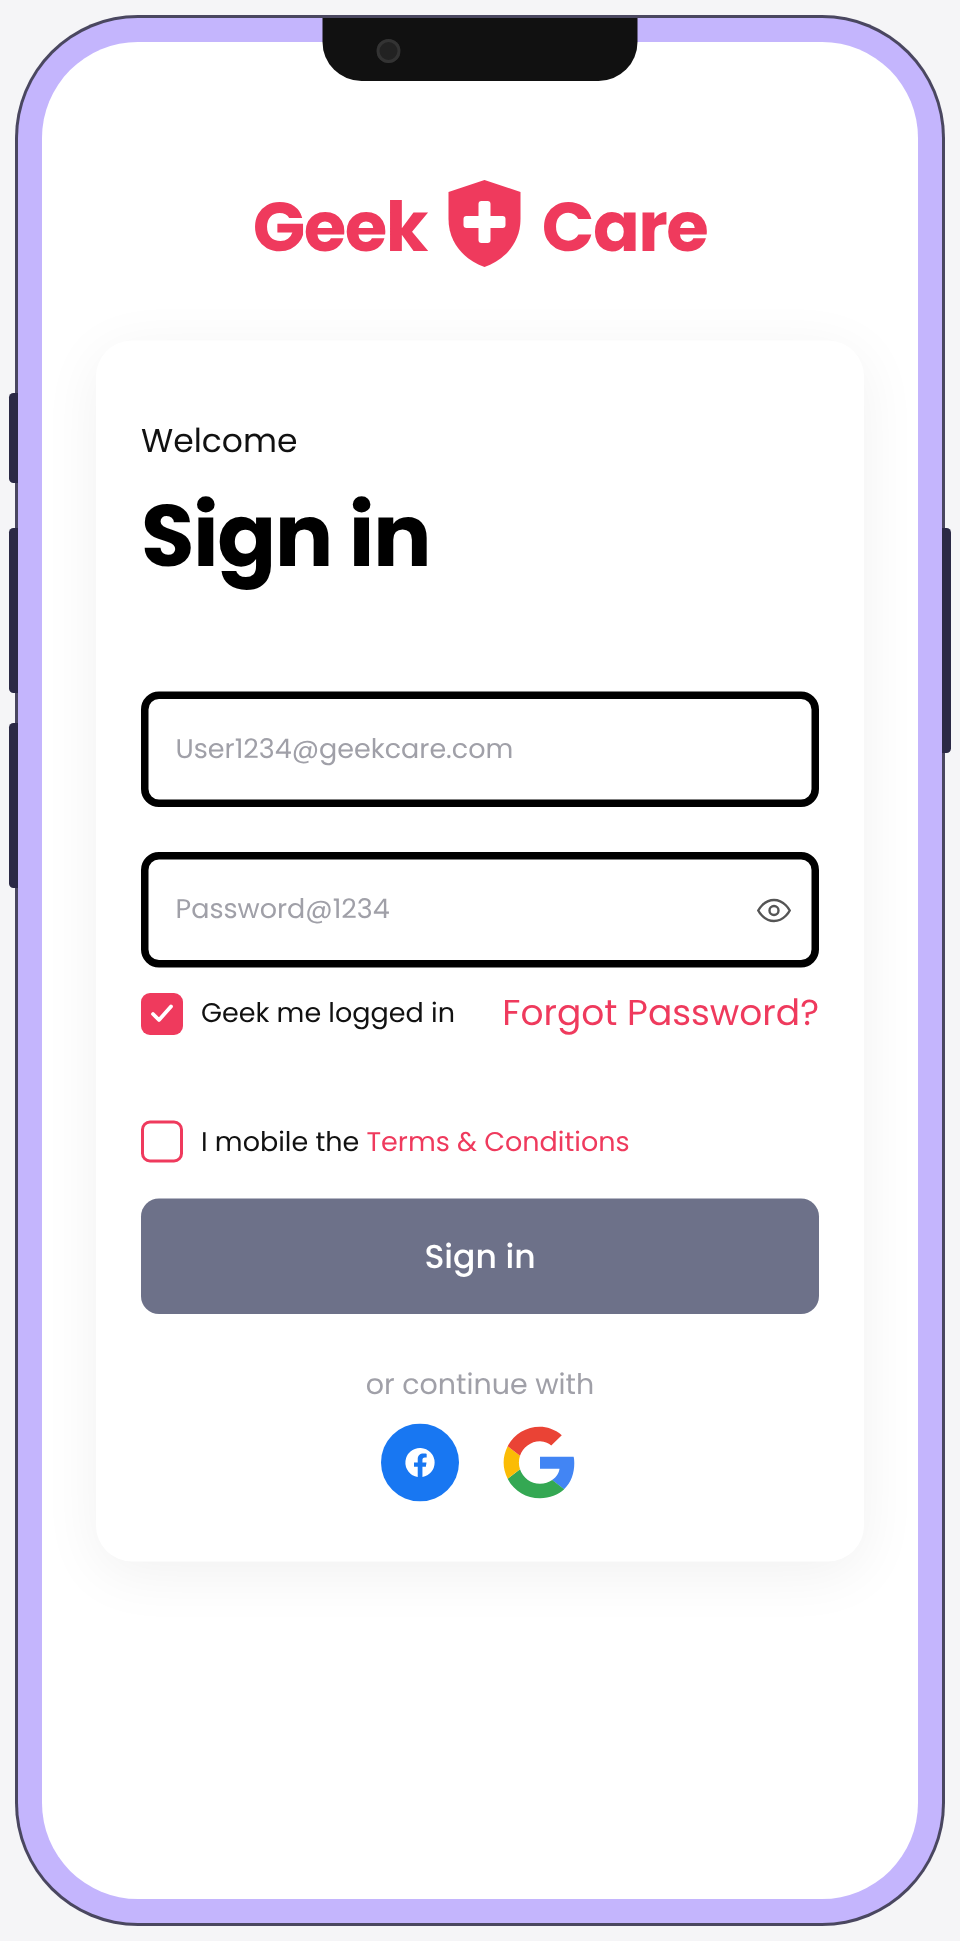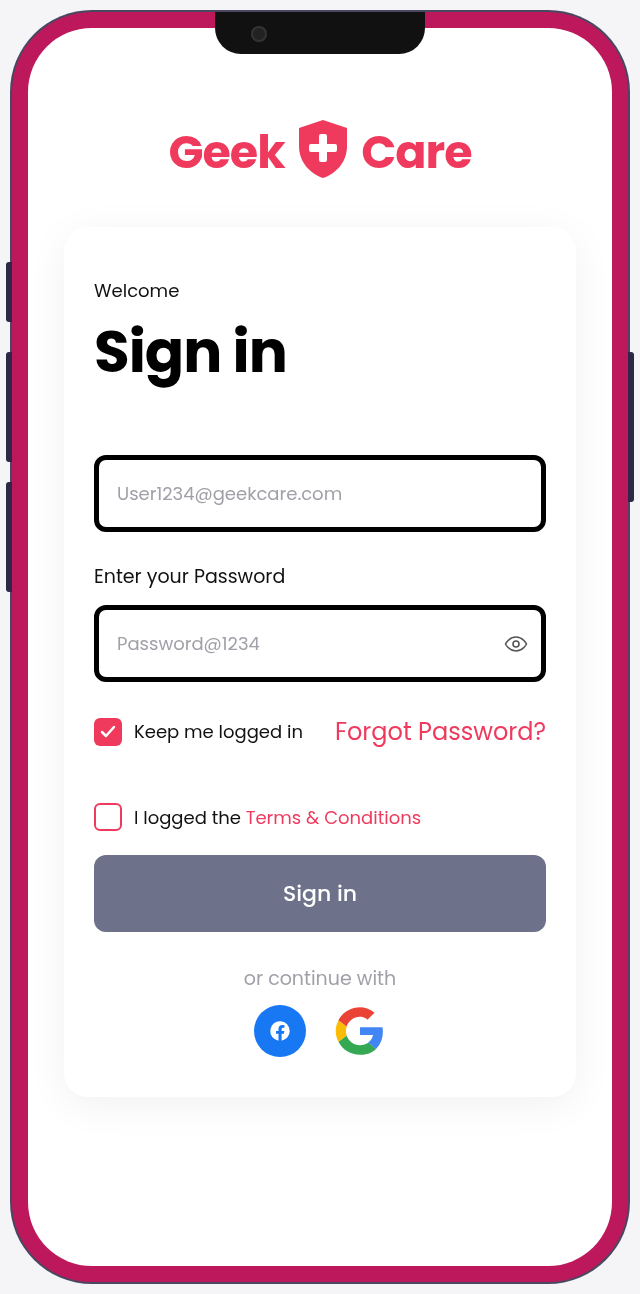--- a/index.html
+++ b/index.html
@@ -7,21 +7,21 @@
     width: 640px;
     height: 1294px;
     background: #f5f5f7;
     display: flex;
     align-items: center;
     justify-content: center;
   }
   .phone-frame {
     width: 616px;
     height: 1270px;
-    background: #be185d;
+    background: #c4b5fd;
     border-radius: 80px;
     padding: 16px;
     position: relative;
     box-shadow: 0 0 0 2px #4a4760;
   }
   .phone-frame::before {
     content: '';
     position: absolute;
     left: -6px;
     top: 250px;
@@ -88,21 +88,21 @@
     vertical-align: middle;
     margin: 0 6px;
   }
   .card {
     background: #fff;
     border-radius: 24px;
     box-shadow: 0 8px 40px rgba(0,0,0,0.06);
     padding: 50px 30px 40px 30px;
   }
   .welcome {
-    font-size: 18px;
+    font-size: 22px;
     color: #111;
     font-weight: 400;
     margin-bottom: 4px;
   }
   .signin-title {
     font-size: 58px;
     font-weight: 700;
     color: #000;
     letter-spacing: -1px;
     margin-bottom: 60px;
@@ -209,47 +209,46 @@
       </div>
 
       <div class="card">
         <div class="welcome">Welcome</div>
         <div class="signin-title">Sign in</div>
 
         <div class="input-wrap">
           <input class="input" type="text" placeholder="User1234@geekcare.com" style="">
         </div>
 
-        <div class="label">Enter your Password</div>
-        <div class="input-wrap" style="margin-bottom:32px;">
+        <div class="input-wrap" style="margin-bottom:13px;">
           <input class="input" type="password" placeholder="Password@1234" style="">
           <span class="eye-icon">
             <svg viewBox="0 0 24 24" width="24" height="24" fill="none" stroke="currentColor" stroke-width="1.6">
               <path d="M1.5 12s3.5-7 10.5-7 10.5 7 10.5 7-3.5 7-10.5 7S1.5 12 1.5 12z"></path>
               <circle cx="12" cy="12" r="3"></circle>
             </svg>
           </span>
         </div>
 
         <div class="row">
           <div class="check-row">
             <div class="checkbox checked">
               <svg width="18" height="18" viewBox="0 0 18 18">
                 <path d="M3 9 L7 13 L15 4" stroke="#fff" stroke-width="2.5" fill="none" stroke-linecap="round" stroke-linejoin="round"></path>
               </svg>
             </div>
-            <span class="check-label">Keep me logged in</span>
+            <span class="check-label">Geek me logged in</span>
           </div>
           <span class="forgot">Forgot Password?</span>
         </div>
 
         <div class="terms-row">
           <div class="checkbox unchecked"></div>
           <span class="terms-txt">
-            <span>I logged the </span><span class="terms-link">Terms &amp; Conditions</span>
+            <span>I mobile the </span><span class="terms-link">Terms &amp; Conditions</span>
           </span>
         </div>
 
         <button class="signin-btn">Sign in</button>
 
         <div class="divider">or continue with</div>
 
         <div class="social">
           <span class="social-btn">
             <svg viewBox="0 0 48 48" width="52" height="52">

